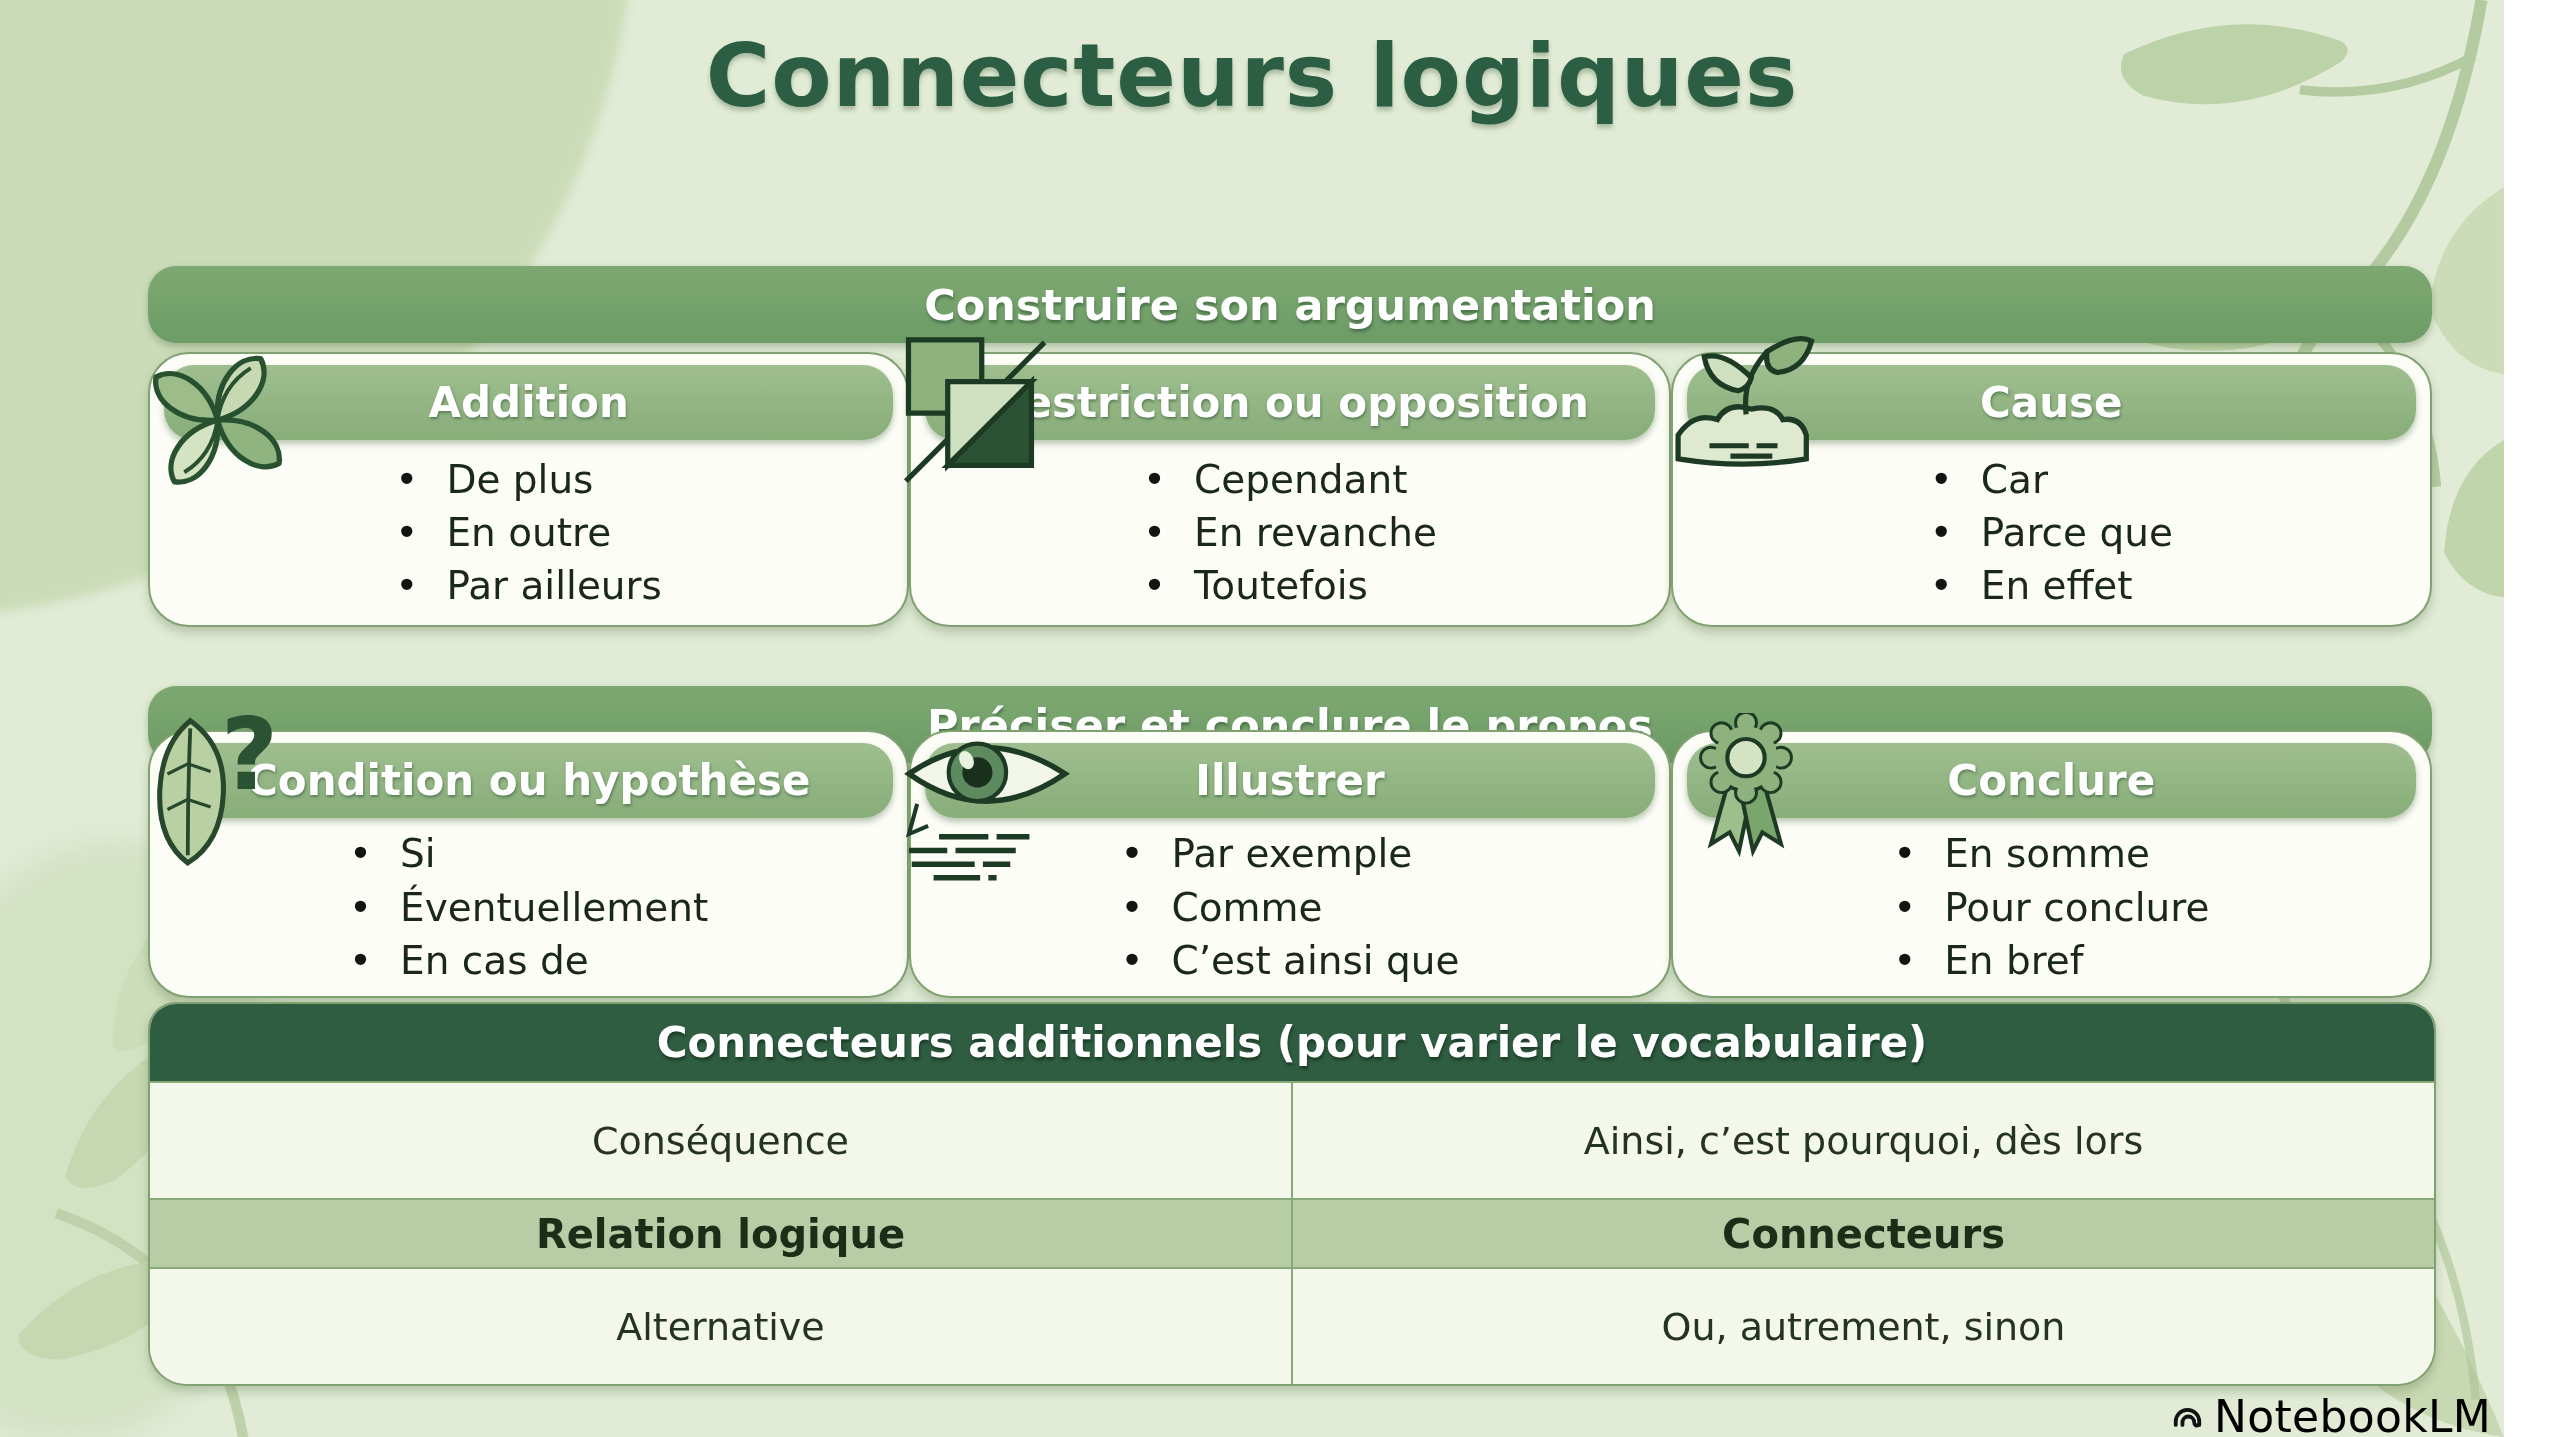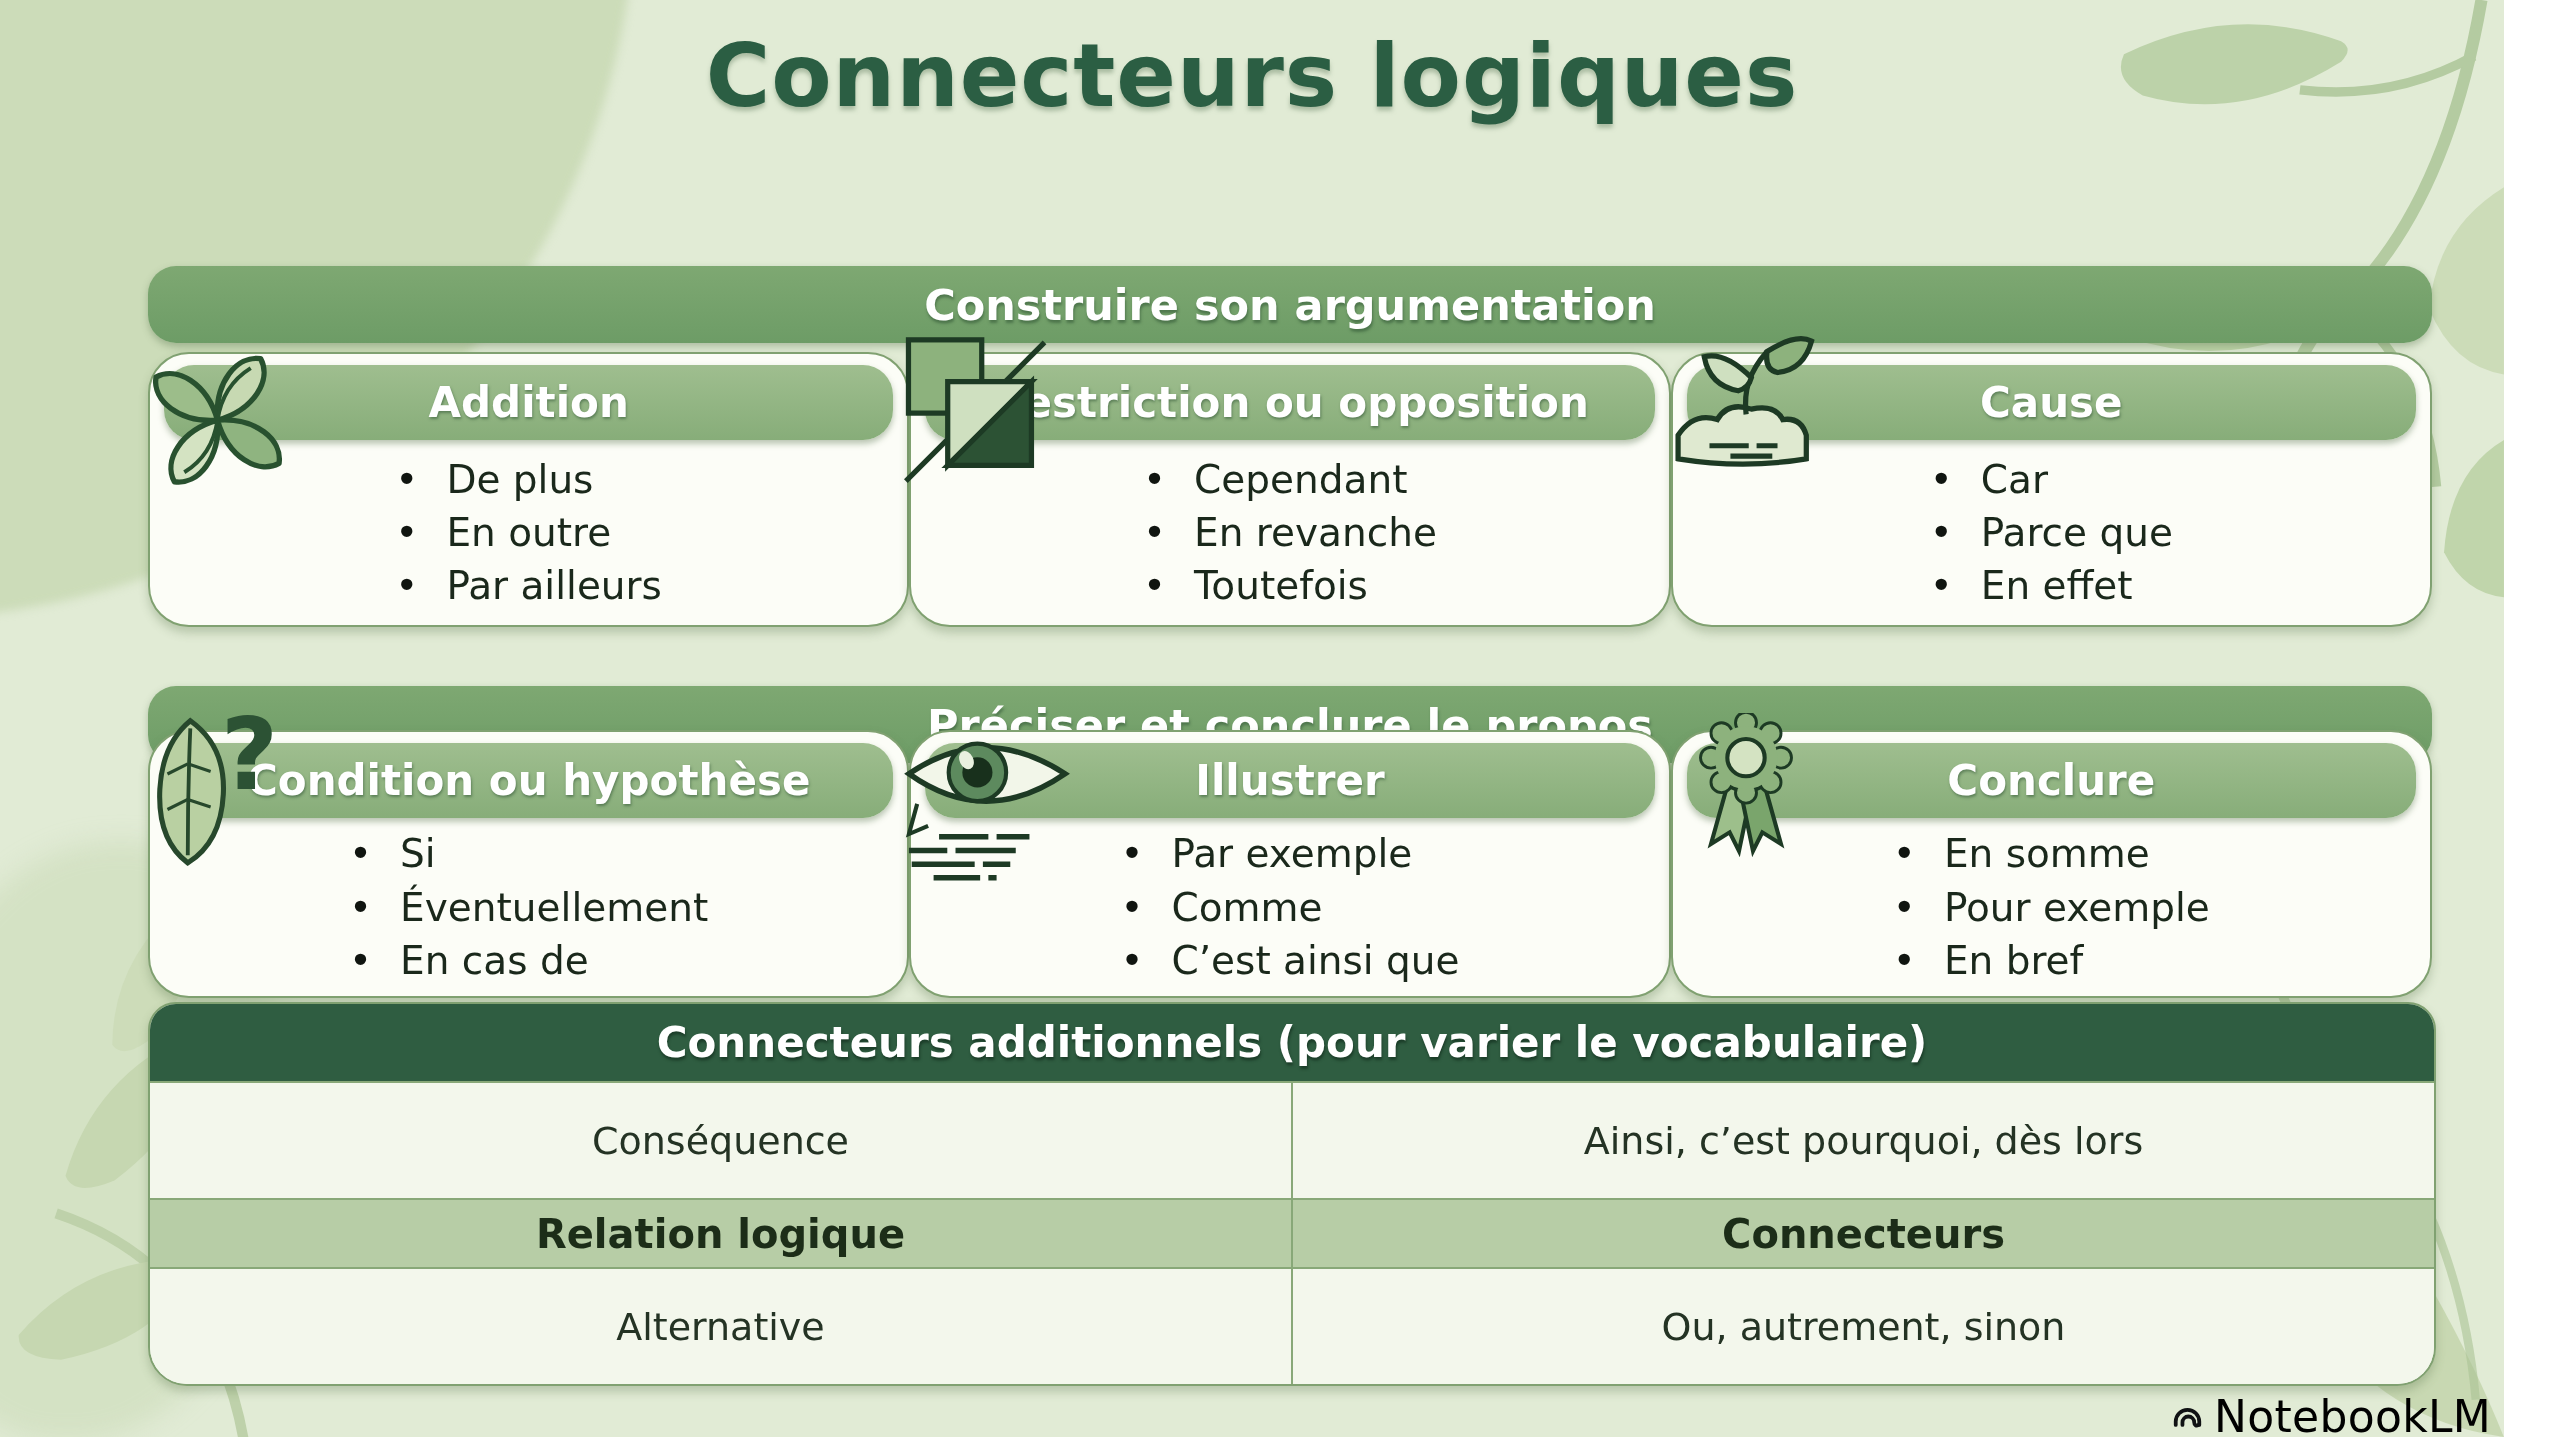--- a/index.html
+++ b/index.html
@@ -267,21 +267,21 @@
       </svg>
       <div class="pill">Conclure</div>
       <div class="card-body">
         <ul>
           <li>
               <span class="dot">•</span>
               <span>En somme</span>
             </li>
           <li>
               <span class="dot">•</span>
-              <span>Pour exemple</span>
+              <span>Pour conclure</span>
             </li>
           <li>
               <span class="dot">•</span>
               <span>En bref</span>
             </li>
         </ul>
       </div>
     </div>
   </div>
 

